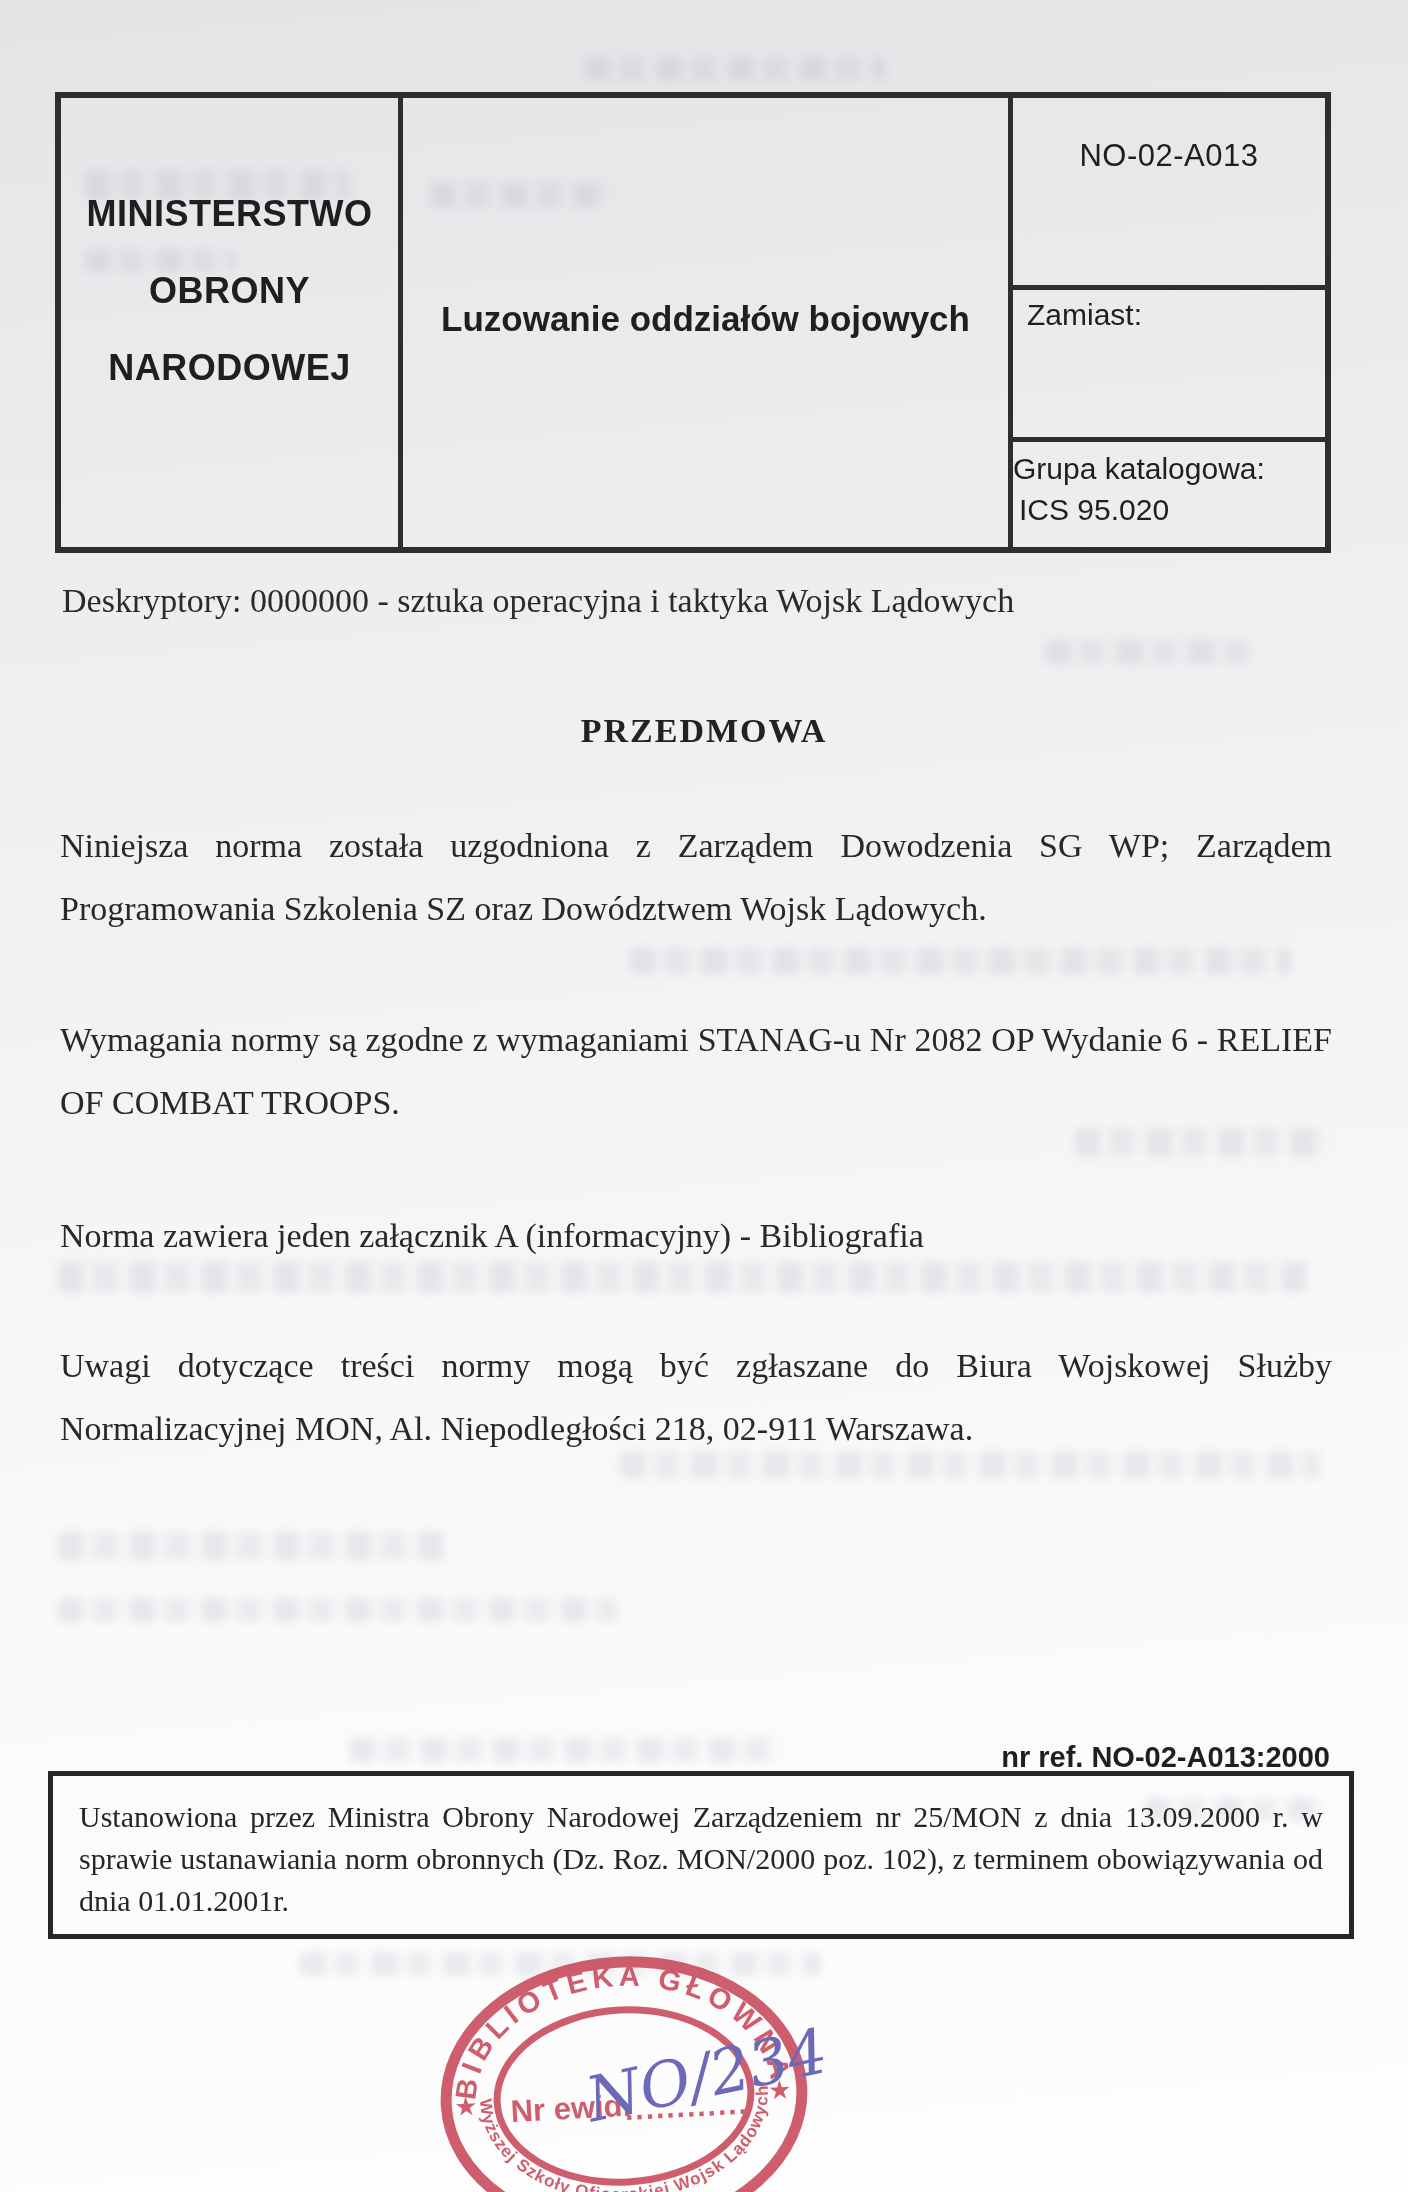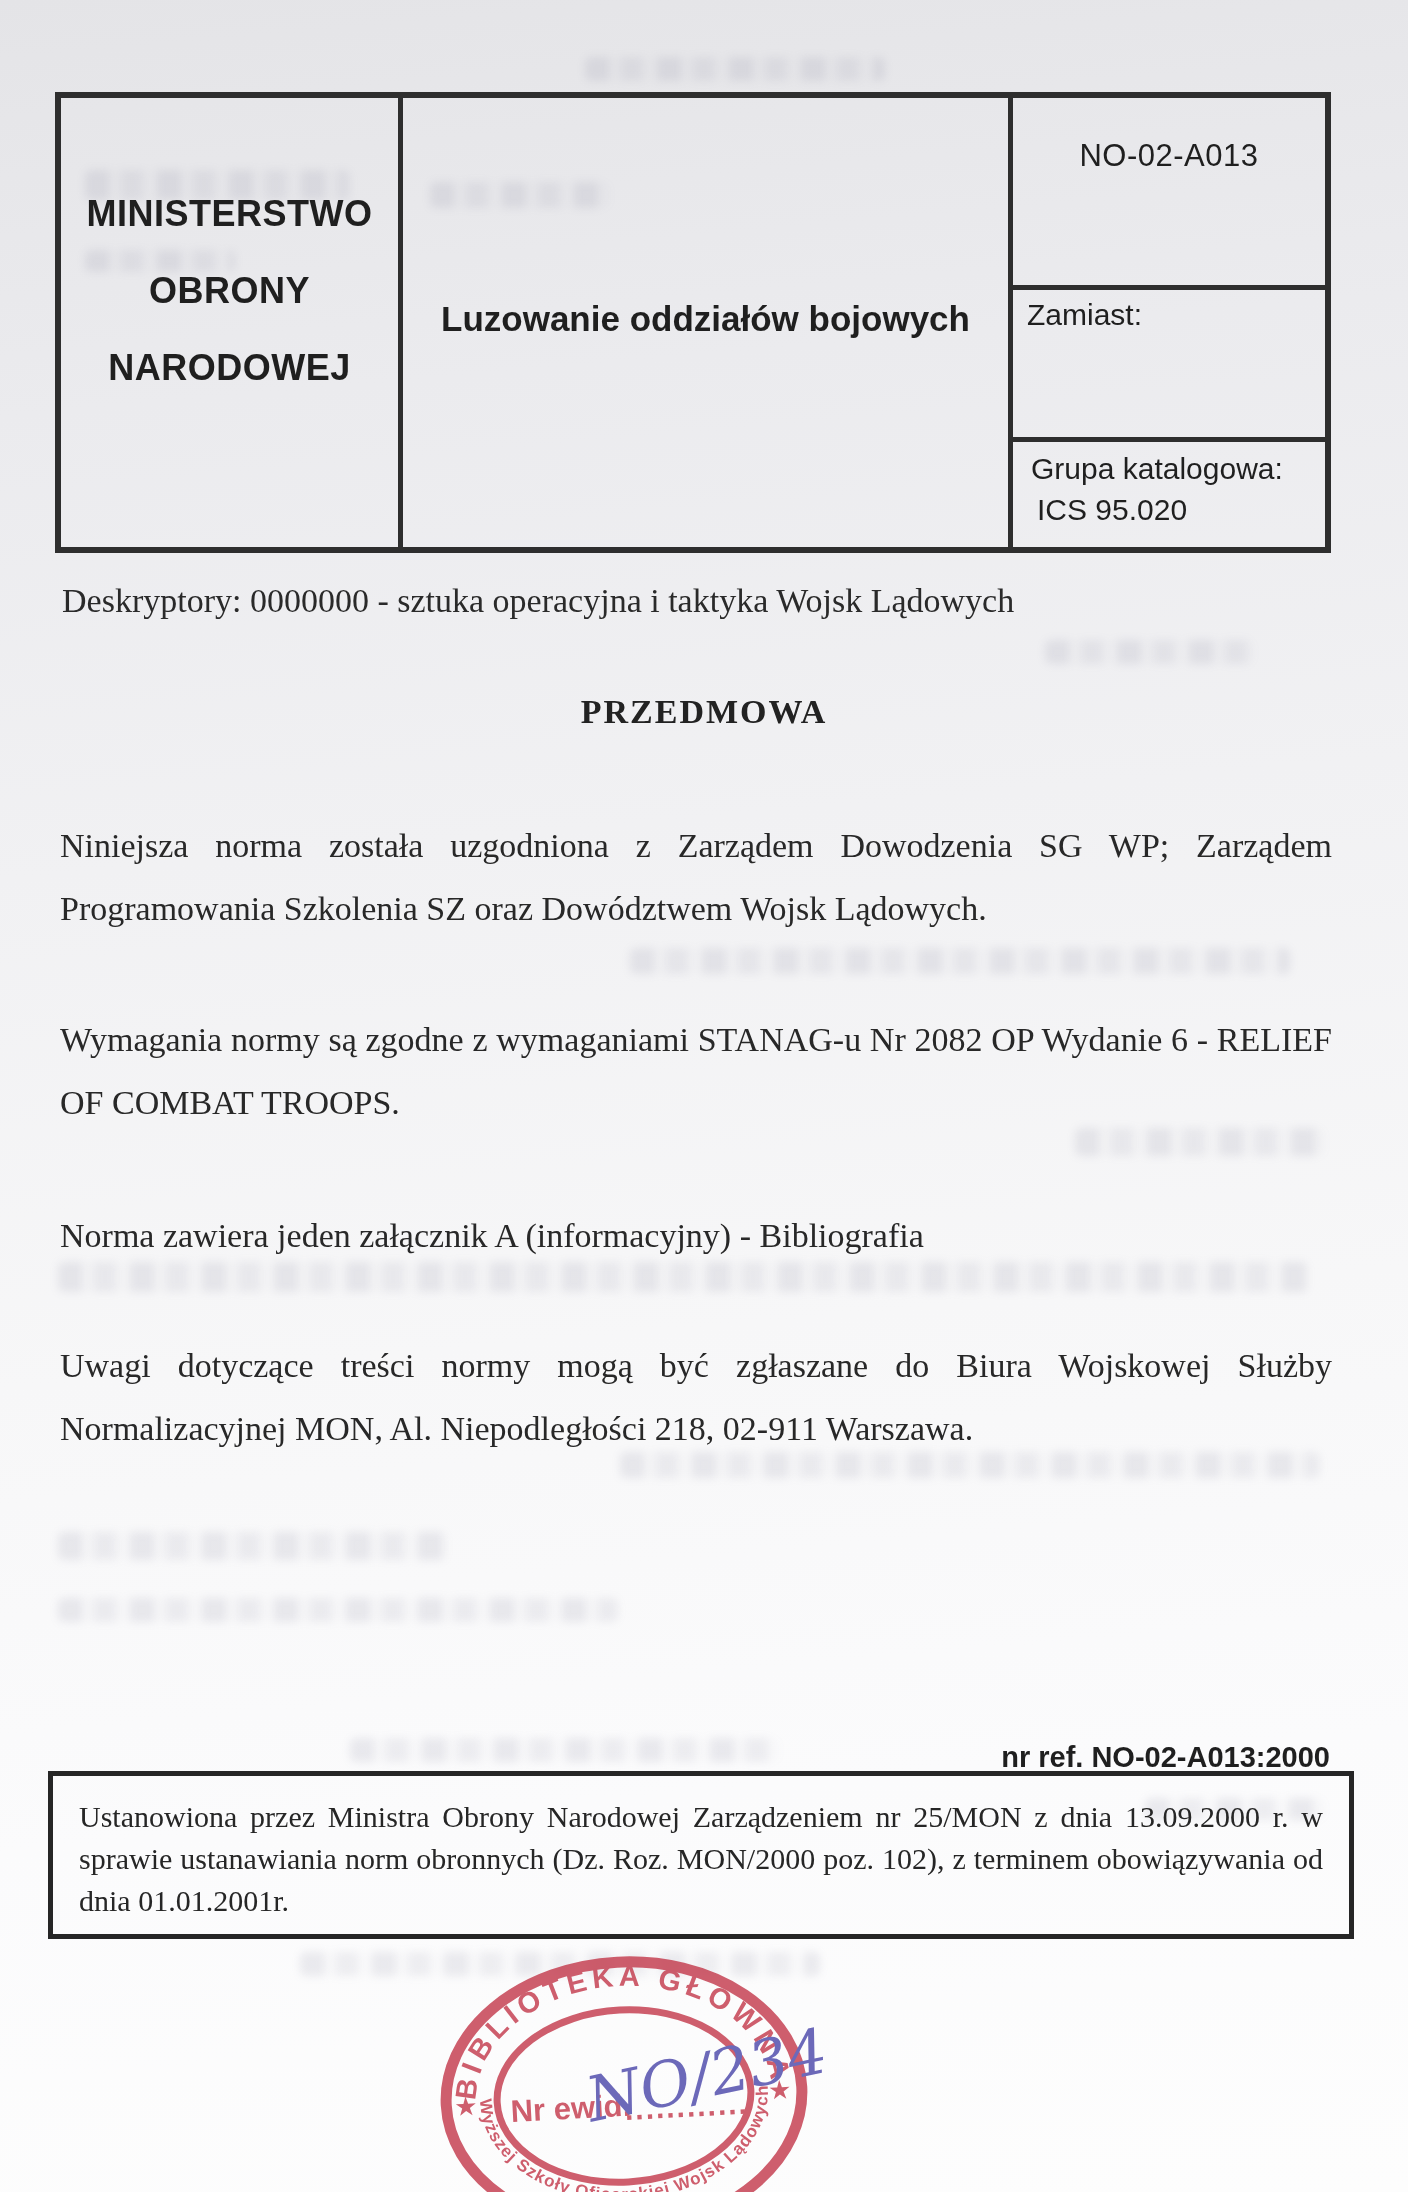--- a/index.html
+++ b/index.html
@@ -49,30 +49,30 @@
   }
   .cell-number {
     height: 192px; border-bottom: 5px solid #2e2e2e;
     display: flex; justify-content: center;
     padding-top: 40px; font-size: 31px; letter-spacing: 0.5px;
   }
   .cell-zamiast {
     height: 152px; border-bottom: 5px solid #2e2e2e;
     padding: 8px 14px; font-size: 30px;
   }
-  .cell-catalog { padding: 6px 18px; font-size: 30px; line-height: 41px; }
+  .cell-catalog { padding: 6px 0; font-size: 30px; line-height: 41px; }
   .cell-catalog .ics { padding-left: 6px; }
 
   
   .descriptors {
     position: absolute; left: 62px; top: 580px; width: 1290px;
     font-size: 34px; line-height: 42px; color: #2a2a2a;
   }
   .foreword-heading {
-    position: absolute; left: 0; top: 693px; width: 100%;
+    position: absolute; left: 0; top: 712px; width: 100%;
     text-align: center; font-weight: bold; font-size: 34px; letter-spacing: 2px;
     color: #222;
   }
   .para {
     position: absolute; left: 60px; width: 1272px;
     font-size: 34px; line-height: 63px;
     text-align: justify; color: #282828;
   }
   .para.p1 { top: 814px; }
   .para.p2 { top: 1008px; }

